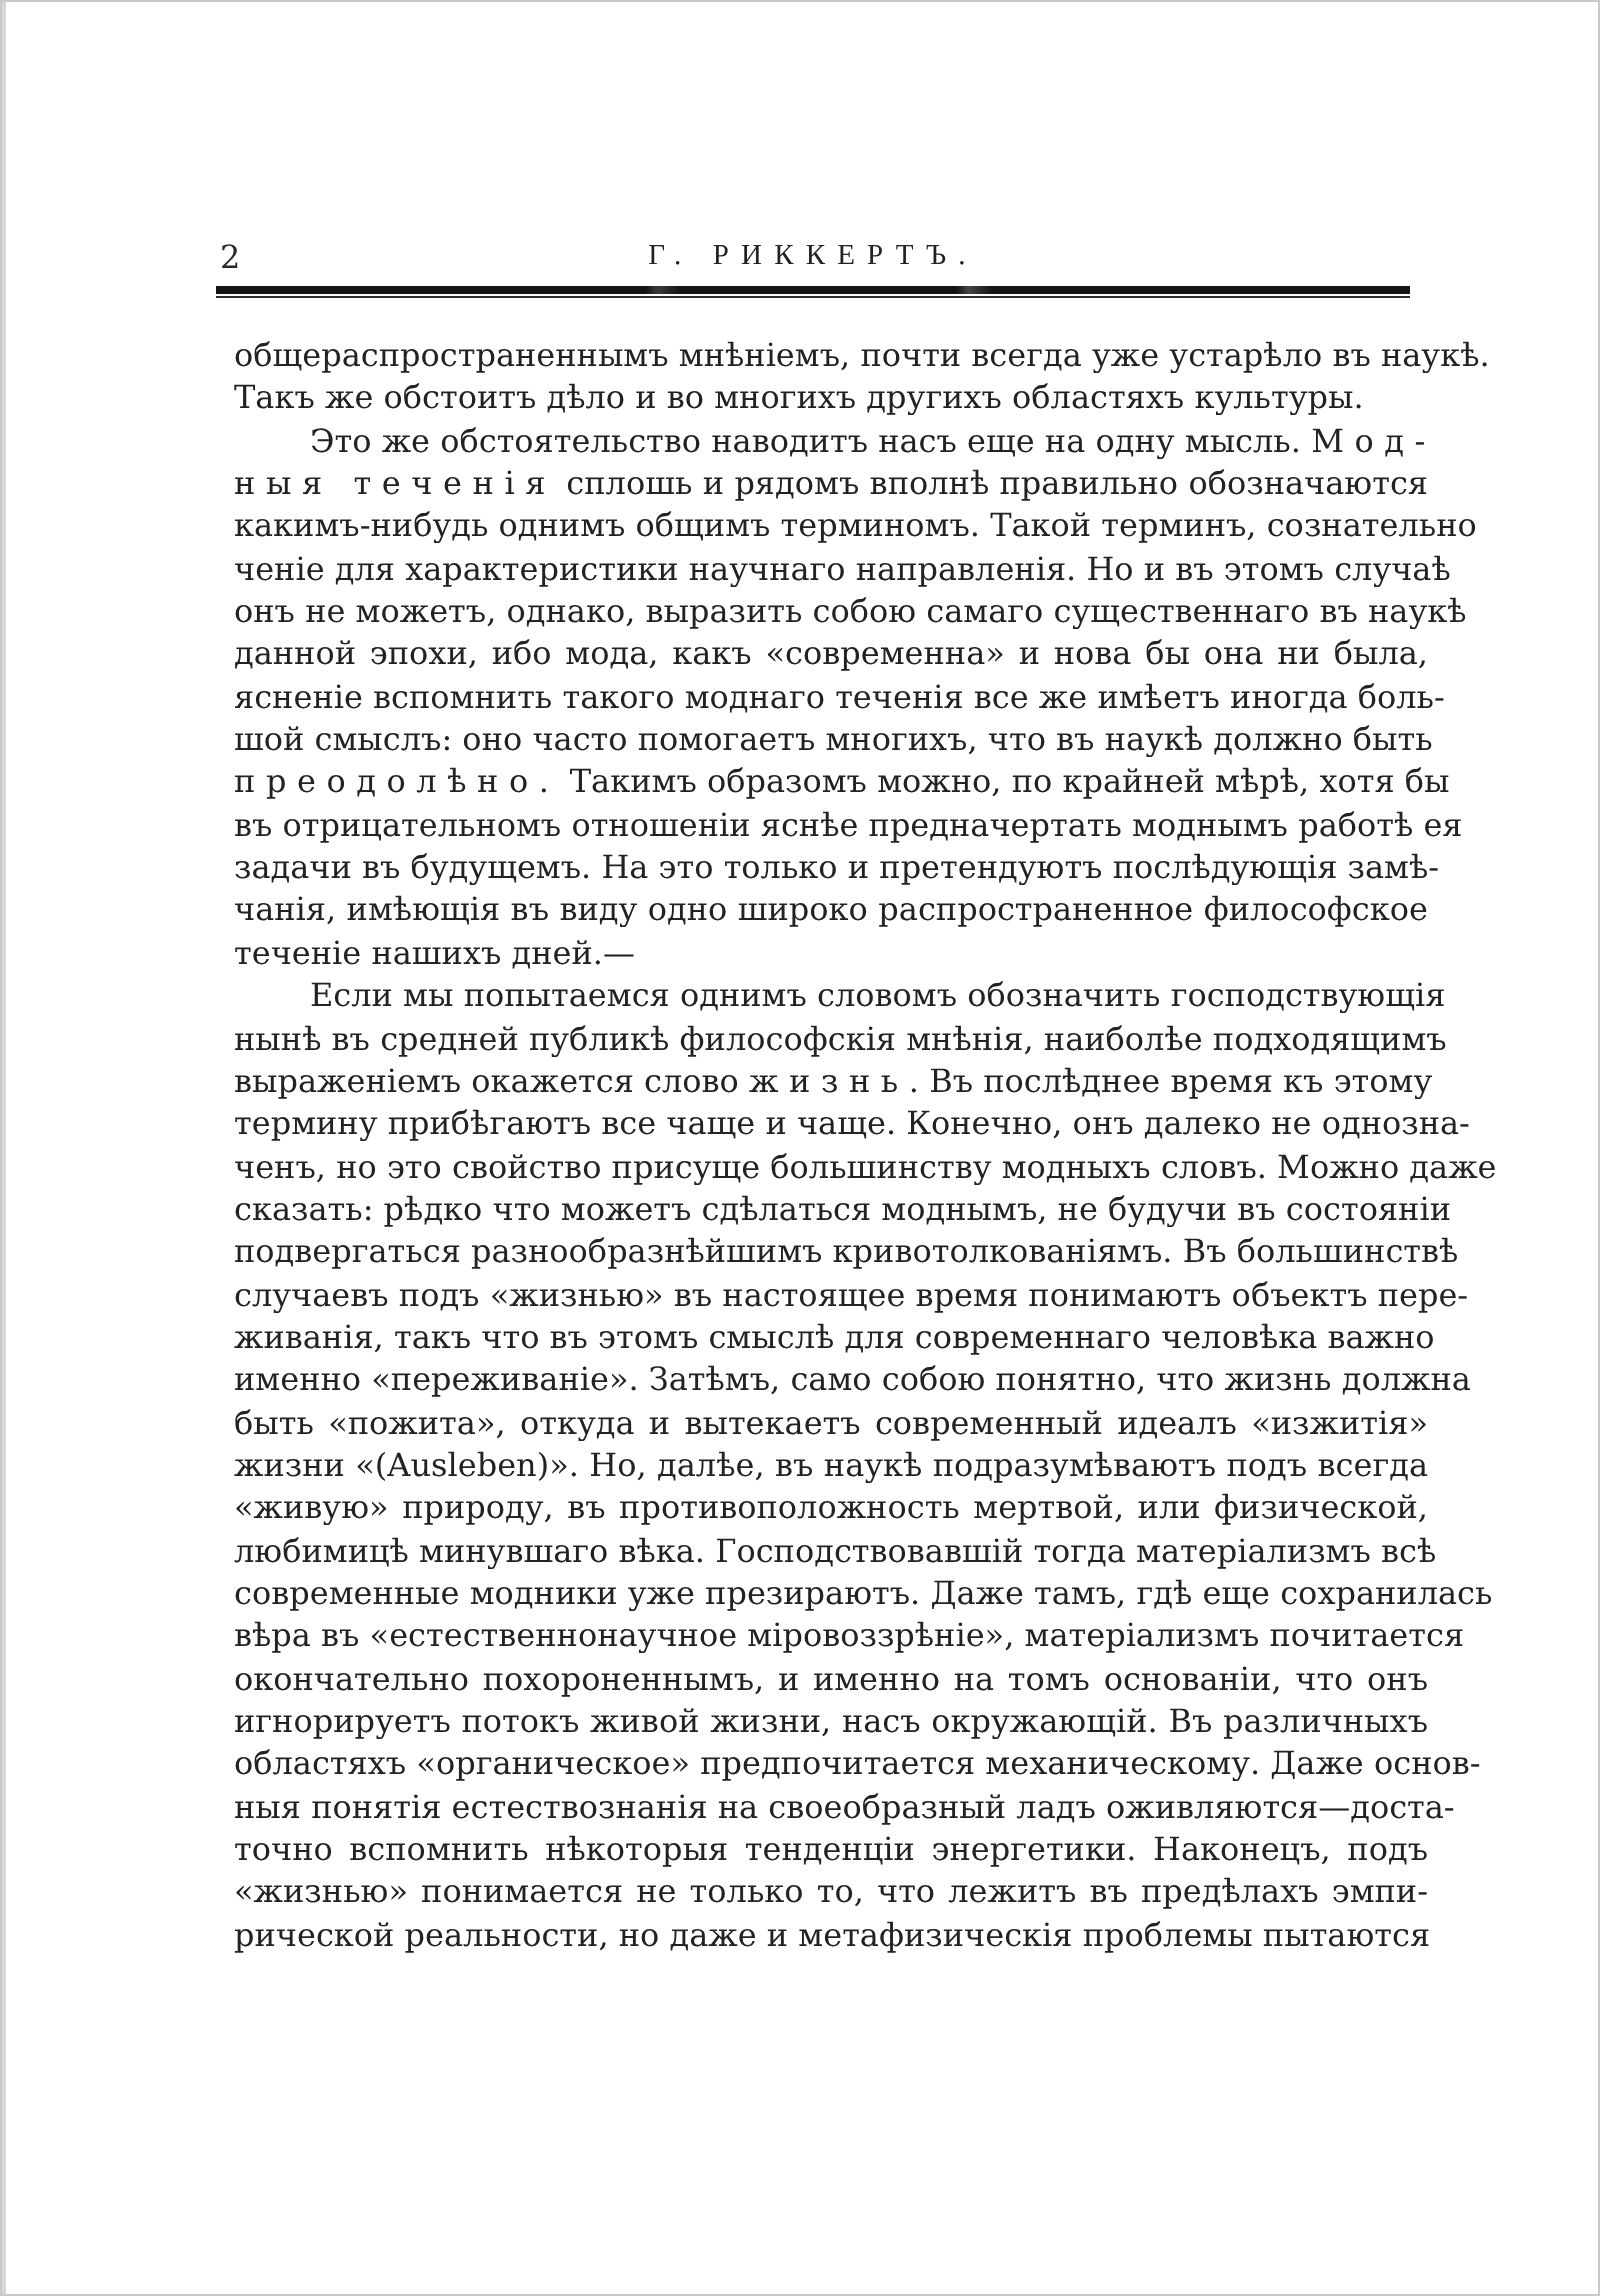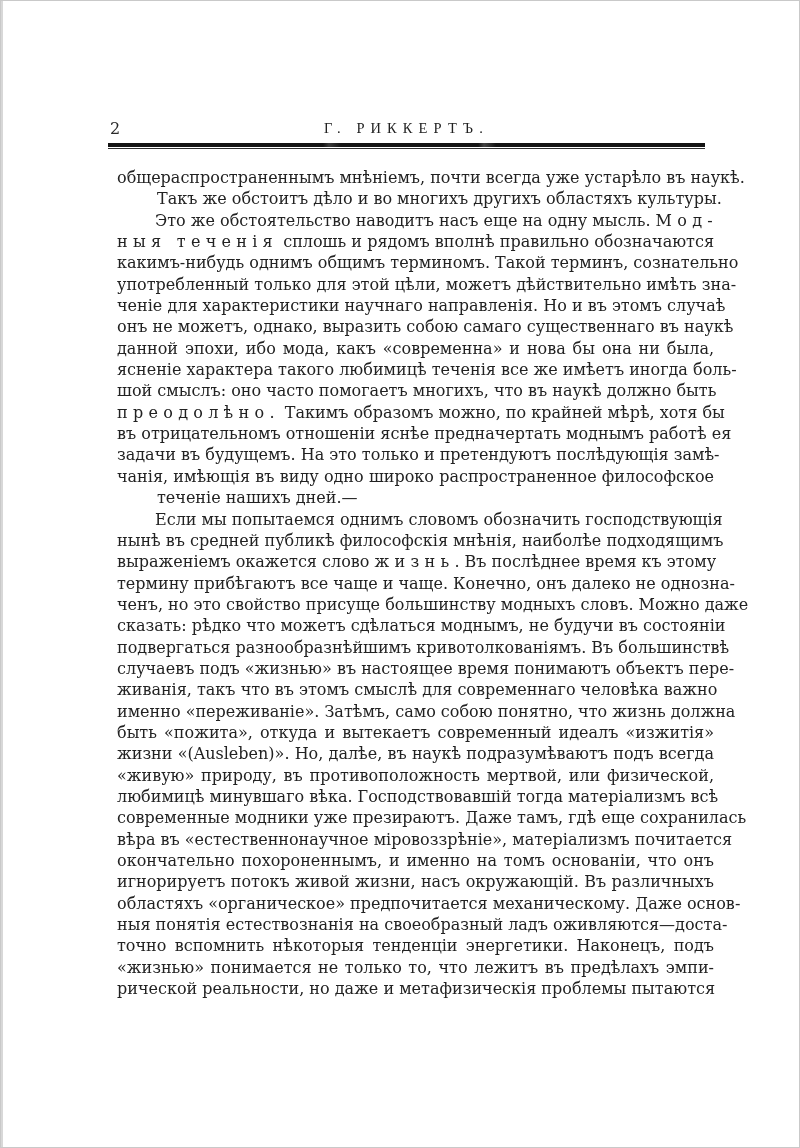--- a/index.html
+++ b/index.html
@@ -56,21 +56,21 @@
   .para { margin: 0; padding: 0; }
   .tline {
     height: 21.35px;
     line-height: 21.35px;
     font-size: 16px;
     text-align: justify;
     text-align-last: justify;
     white-space: nowrap; 
     color: #222;
   }
-  .tline.lastline { text-align-last: left; margin-left: 40px; }
+  .tline.lastline { text-align-last: left; }
   .tline.indent { text-indent: 38px; }
   .sp { letter-spacing: 0.33em; }
 </style>
 </head>
 <body>
 
 <div class="page">
   <div class="scan-edge"></div>
 
   <div class="running-header">
@@ -82,25 +82,24 @@
 
   <div class="text-block" id="text-block">
       <div class="para">
         <div class="tline"><span>общераспространеннымъ мнѣніемъ, почти всегда уже устарѣло въ наукѣ.</span></div>
         <div class="tline lastline"><span>Такъ же обстоитъ дѣло и во многихъ другихъ областяхъ культуры.</span></div>
       </div>
       <div class="para">
         <div class="tline indent"><span>Это же обстоятельство наводитъ насъ еще на одну мысль. </span><span class="sp">Мод-</span></div>
         <div class="tline"><span class="sp">ныя теченія</span><span> сплошь и рядомъ вполнѣ правильно обозначаются</span></div>
         <div class="tline"><span>какимъ-нибудь однимъ общимъ терминомъ. Такой терминъ, сознательно</span></div>
-        <div class="tline"><span>употребленный только для этой цѣли, можетъ дѣйствительно имѣть зна-</span></div>
         <div class="tline"><span>ченіе для характеристики научнаго направленія. Но и въ этомъ случаѣ</span></div>
         <div class="tline"><span>онъ не можетъ, однако, выразить собою самаго существеннаго въ наукѣ</span></div>
         <div class="tline"><span>данной эпохи, ибо мода, какъ «современна» и нова бы она ни была,</span></div>
-        <div class="tline"><span>ясненіе характера такого любимицѣ теченія все же имѣетъ иногда боль-</span></div>
+        <div class="tline"><span>ясненіе вспомнить такого моднаго теченія все же имѣетъ иногда боль-</span></div>
         <div class="tline"><span>шой смыслъ: оно часто помогаетъ многихъ, что въ наукѣ должно быть</span></div>
         <div class="tline"><span class="sp">преодолѣно.</span><span> Такимъ образомъ можно, по крайней мѣрѣ, хотя бы</span></div>
         <div class="tline"><span>въ отрицательномъ отношеніи яснѣе предначертать моднымъ работѣ ея</span></div>
         <div class="tline"><span>задачи въ будущемъ. На это только и претендуютъ послѣдующія замѣ-</span></div>
         <div class="tline"><span>чанія, имѣющія въ виду одно широко распространенное философское</span></div>
         <div class="tline lastline"><span>теченіе нашихъ дней.—</span></div>
       </div>
       <div class="para">
         <div class="tline indent"><span>Если мы попытаемся однимъ словомъ обозначить господствующія</span></div>
         <div class="tline"><span>нынѣ въ средней публикѣ философскія мнѣнія, наиболѣе подходящимъ</span></div>

